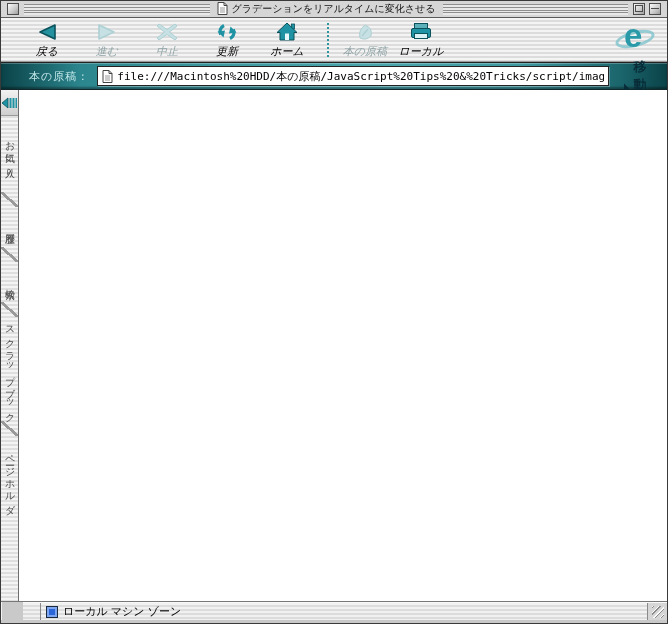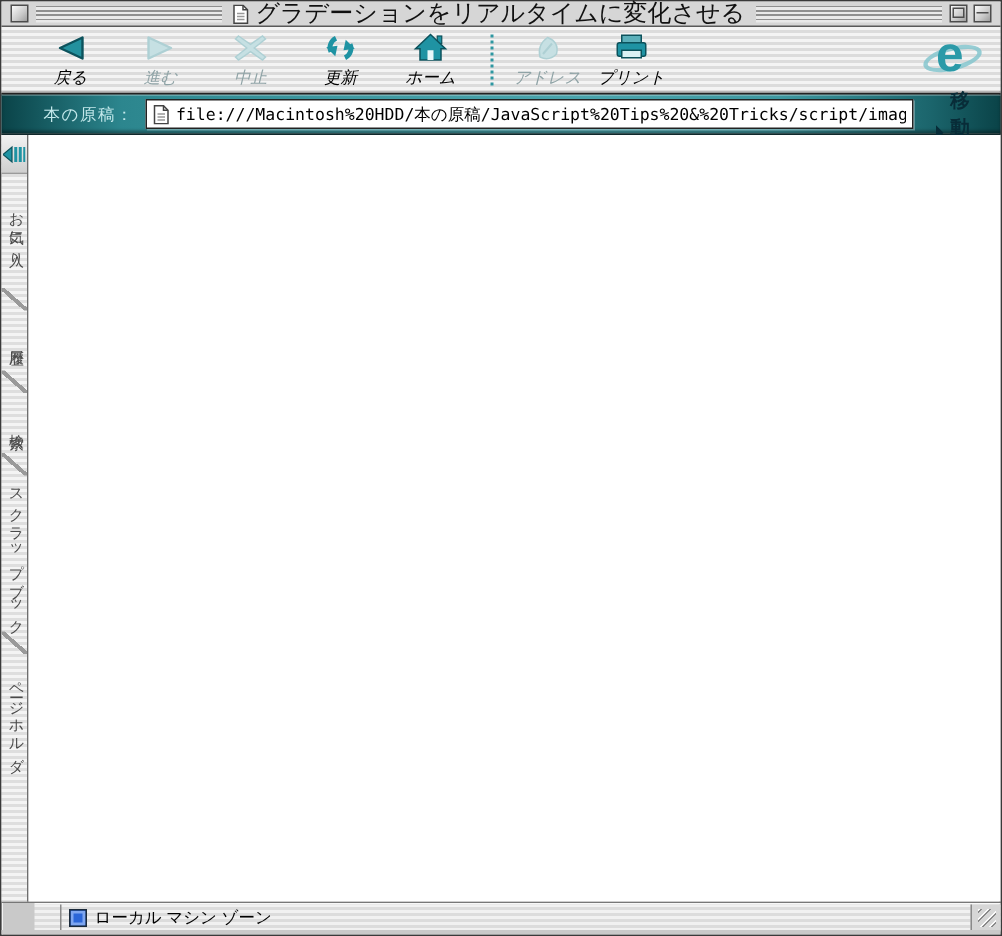--- a/index.html
+++ b/index.html
@@ -28,21 +28,21 @@
   }
   .tb-box {
     width:12px; height:12px; flex:0 0 12px;
     border:1px solid #4d4d4d;
     background:linear-gradient(135deg,#fafafa 0%,#c9c9c9 60%,#9e9e9e 100%);
     position:relative;
   }
   .tb-box + .tb-box { margin-left:4px; }
   .tb-zoom::after { content:""; position:absolute; left:1px; top:1px; width:6px; height:5px; border:1px solid #4d4d4d; }
   .tb-shade::after { content:""; position:absolute; left:1px; top:4px; right:1px; height:0; border-top:1px solid #4d4d4d; }
-  .tb-title { display:flex; align-items:center; gap:4px; padding:0 2px; font-size:16px; color:#111; white-space:nowrap; }
+  .tb-title { display:flex; gap:4px; padding:0 2px; font-size:10px; color:#111; white-space:nowrap; }
 
   
   .toolbar {
     height:44px; flex:0 0 44px;
     background:repeating-linear-gradient(to bottom,#f4f4f4 0 2px,#dcdcdc 2px 4px);
     border-bottom:1px solid #9a9a9a;
     display:flex; align-items:center;
     padding:0 8px 0 16px;
   }
   .tool-btn {
@@ -231,32 +231,32 @@
 
     <div class="tool-sep"></div>
 
     <div class="tool-btn narrow disabled">
       <span>
         <svg width="24" height="22" viewBox="0 0 24 22">
           <path d="M7 17 Q5 9 12 4 Q20 7 18 15 Q13 20 7 17 Z" fill="#c6e0e3" stroke="#aed0d4"></path>
           <path d="M9 15 L15 8" stroke="#aed0d4" stroke-width="1.4" fill="none"></path>
         </svg>
       </span>
-      <span class="lbl">アドレス</span>
+      <span class="lbl">本の原稿</span>
     </div>
 
     <div class="tool-btn">
       <span>
         <svg width="26" height="22" viewBox="0 0 26 22">
           <rect x="6.5" y="2.5" width="13" height="7" fill="#5cb0ba" stroke="#0c525c"></rect>
           <rect x="3.5" y="7.5" width="19" height="9" rx="1.5" fill="#1f93a3" stroke="#0c525c"></rect>
           <rect x="6.5" y="12.5" width="13" height="5" fill="#d9f1f4" stroke="#0c525c"></rect>
         </svg>
       </span>
-      <span class="lbl">プリント</span>
+      <span class="lbl">ローカル</span>
     </div>
 
 
     <div class="tool-spacer"></div>
 
     <div class="ie-logo">
       <span class="ring"></span>
       <span class="e">e</span>
     </div>
   </div>

